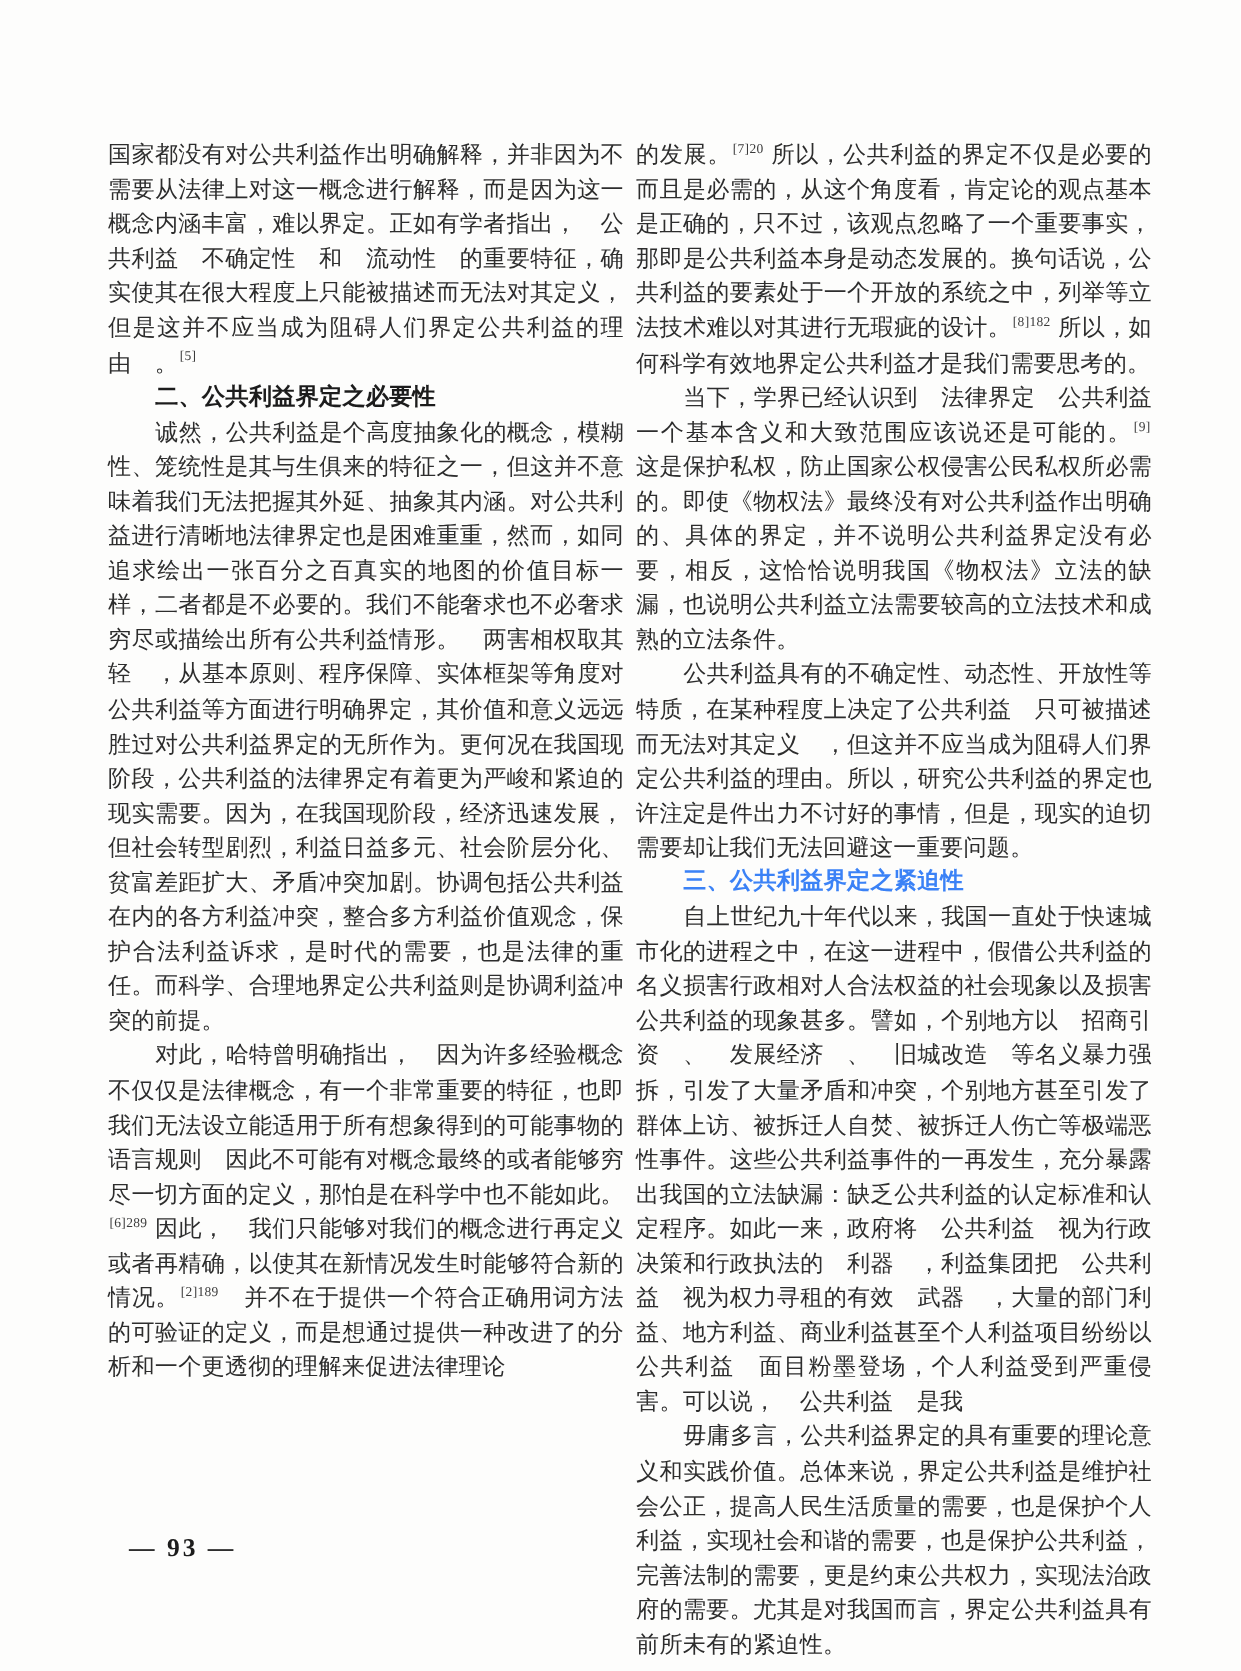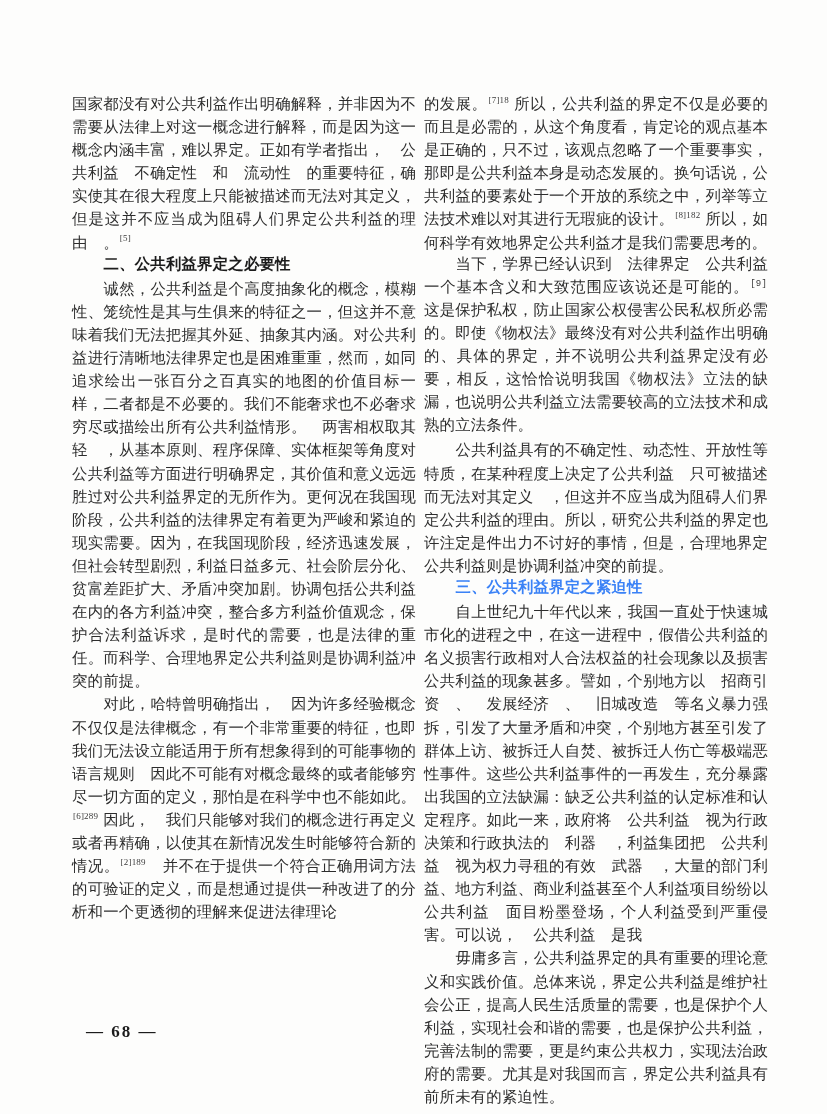--- a/index.html
+++ b/index.html
@@ -65,22 +65,22 @@
 
 <div class="page" style="background: rgb(253, 253, 252);">
   <div class="content">
     <div class="column" id="col-left">
         <p class="paragraph" style="color: rgb(45, 45, 45);">国家都没有对公共利益作出明确解释，并非因为不需要从法律上对这一概念进行解释，而是因为这一概念内涵丰富，难以界定。正如有学者指出，　公共利益　不确定性　和　流动性　的重要特征，确实使其在很大程度上只能被描述而无法对其定义，但是这并不应当成为阻碍人们界定公共利益的理由　。<sup class="ref">[5]</sup></p>
         <h2 class="paragraph heading indent" style="color: rgb(28, 28, 28);">二、公共利益界定之必要性</h2>
         <p class="paragraph indent" style="color: rgb(45, 45, 45);">诚然，公共利益是个高度抽象化的概念，模糊性、笼统性是其与生俱来的特征之一，但这并不意味着我们无法把握其外延、抽象其内涵。对公共利益进行清晰地法律界定也是困难重重，然而，如同追求绘出一张百分之百真实的地图的价值目标一样，二者都是不必要的。我们不能奢求也不必奢求穷尽或描绘出所有公共利益情形。　两害相权取其轻　，从基本原则、程序保障、实体框架等角度对公共利益等方面进行明确界定，其价值和意义远远胜过对公共利益界定的无所作为。更何况在我国现阶段，公共利益的法律界定有着更为严峻和紧迫的现实需要。因为，在我国现阶段，经济迅速发展，但社会转型剧烈，利益日益多元、社会阶层分化、贫富差距扩大、矛盾冲突加剧。协调包括公共利益在内的各方利益冲突，整合多方利益价值观念，保护合法利益诉求，是时代的需要，也是法律的重任。而科学、合理地界定公共利益则是协调利益冲突的前提。</p>
         <p class="paragraph indent" style="color: rgb(45, 45, 45);">对此，哈特曾明确指出，　因为许多经验概念　　不仅仅是法律概念，有一个非常重要的特征，也即我们无法设立能适用于所有想象得到的可能事物的语言规则　因此不可能有对概念最终的或者能够穷尽一切方面的定义，那怕是在科学中也不能如此。<sup class="ref">[6]289</sup> 因此，　我们只能够对我们的概念进行再定义或者再精确，以使其在新情况发生时能够符合新的情况。<sup class="ref">[2]189</sup>　并不在于提供一个符合正确用词方法的可验证的定义，而是想通过提供一种改进了的分析和一个更透彻的理解来促进法律理论</p>
       </div>
     <div class="column" id="col-right">
-        <p class="paragraph" style="color: rgb(45, 45, 45);">的发展。<sup class="ref">[7]18</sup> 所以，公共利益的界定不仅是必要的而且是必需的，从这个角度看，肯定论的观点基本是正确的，只不过，该观点忽略了一个重要事实，那即是公共利益本身是动态发展的。换句话说，公共利益的要素处于一个开放的系统之中，列举等立法技术难以对其进行无瑕疵的设计。<sup class="ref">[8]182</sup> 所以，如何科学有效地界定公共利益才是我们需要思考的。</p>
-        <p class="paragraph indent" style="color: rgb(45, 45, 45); font-family: Liberation Mono, monospace;">当下，学界已经认识到　法律界定　公共利益　一个基本含义和大致范围应该说还是可能的。<sup class="ref">[9]</sup> 这是保护私权，防止国家公权侵害公民私权所必需的。即使《物权法》最终没有对公共利益作出明确的、具体的界定，并不说明公共利益界定没有必要，相反，这恰恰说明我国《物权法》立法的缺漏，也说明公共利益立法需要较高的立法技术和成熟的立法条件。</p>
-        <p class="paragraph indent" style="color: rgb(45, 45, 45);">公共利益具有的不确定性、动态性、开放性等特质，在某种程度上决定了公共利益　只可被描述而无法对其定义　，但这并不应当成为阻碍人们界定公共利益的理由。所以，研究公共利益的界定也许注定是件出力不讨好的事情，但是，合理地界定公共利益则是协调利益冲突的前提。</p>
+        <p class="paragraph" style="color: rgb(45, 45, 45);">的发展。<sup class="ref">[7]20</sup> 所以，公共利益的界定不仅是必要的而且是必需的，从这个角度看，肯定论的观点基本是正确的，只不过，该观点忽略了一个重要事实，那即是公共利益本身是动态发展的。换句话说，公共利益的要素处于一个开放的系统之中，列举等立法技术难以对其进行无瑕疵的设计。<sup class="ref">[8]182</sup> 所以，如何科学有效地界定公共利益才是我们需要思考的。</p>
+        <p class="paragraph indent" style="color: rgb(45, 45, 45);">当下，学界已经认识到　法律界定　公共利益　一个基本含义和大致范围应该说还是可能的。<sup class="ref">[9]</sup> 这是保护私权，防止国家公权侵害公民私权所必需的。即使《物权法》最终没有对公共利益作出明确的、具体的界定，并不说明公共利益界定没有必要，相反，这恰恰说明我国《物权法》立法的缺漏，也说明公共利益立法需要较高的立法技术和成熟的立法条件。</p>
+        <p class="paragraph indent" style="color: rgb(45, 45, 45);">公共利益具有的不确定性、动态性、开放性等特质，在某种程度上决定了公共利益　只可被描述而无法对其定义　，但这并不应当成为阻碍人们界定公共利益的理由。所以，研究公共利益的界定也许注定是件出力不讨好的事情，但是，现实的迫切需要却让我们无法回避这一重要问题。</p>
         <h2 class="paragraph heading indent" style="color: #3b82f6;">三、公共利益界定之紧迫性</h2>
         <p class="paragraph indent" style="color: rgb(45, 45, 45);">自上世纪九十年代以来，我国一直处于快速城市化的进程之中，在这一进程中，假借公共利益的名义损害行政相对人合法权益的社会现象以及损害公共利益的现象甚多。譬如，个别地方以　招商引资　、　发展经济　、　旧城改造　等名义暴力强拆，引发了大量矛盾和冲突，个别地方甚至引发了群体上访、被拆迁人自焚、被拆迁人伤亡等极端恶性事件。这些公共利益事件的一再发生，充分暴露出我国的立法缺漏：缺乏公共利益的认定标准和认定程序。如此一来，政府将　公共利益　视为行政决策和行政执法的　利器　，利益集团把　公共利益　视为权力寻租的有效　武器　，大量的部门利益、地方利益、商业利益甚至个人利益项目纷纷以　公共利益　面目粉墨登场，个人利益受到严重侵害。可以说，　公共利益　是我</p>
         <p class="paragraph indent" style="color: rgb(45, 45, 45);">毋庸多言，公共利益界定的具有重要的理论意义和实践价值。总体来说，界定公共利益是维护社会公正，提高人民生活质量的需要，也是保护个人利益，实现社会和谐的需要，也是保护公共利益，完善法制的需要，更是约束公共权力，实现法治政府的需要。尤其是对我国而言，界定公共利益具有前所未有的紧迫性。</p>
       </div>
   </div>
-  <div class="page-number">— 68 —</div>
+  <div class="page-number">— 93 —</div>
 </div>
 
 </body></html>

